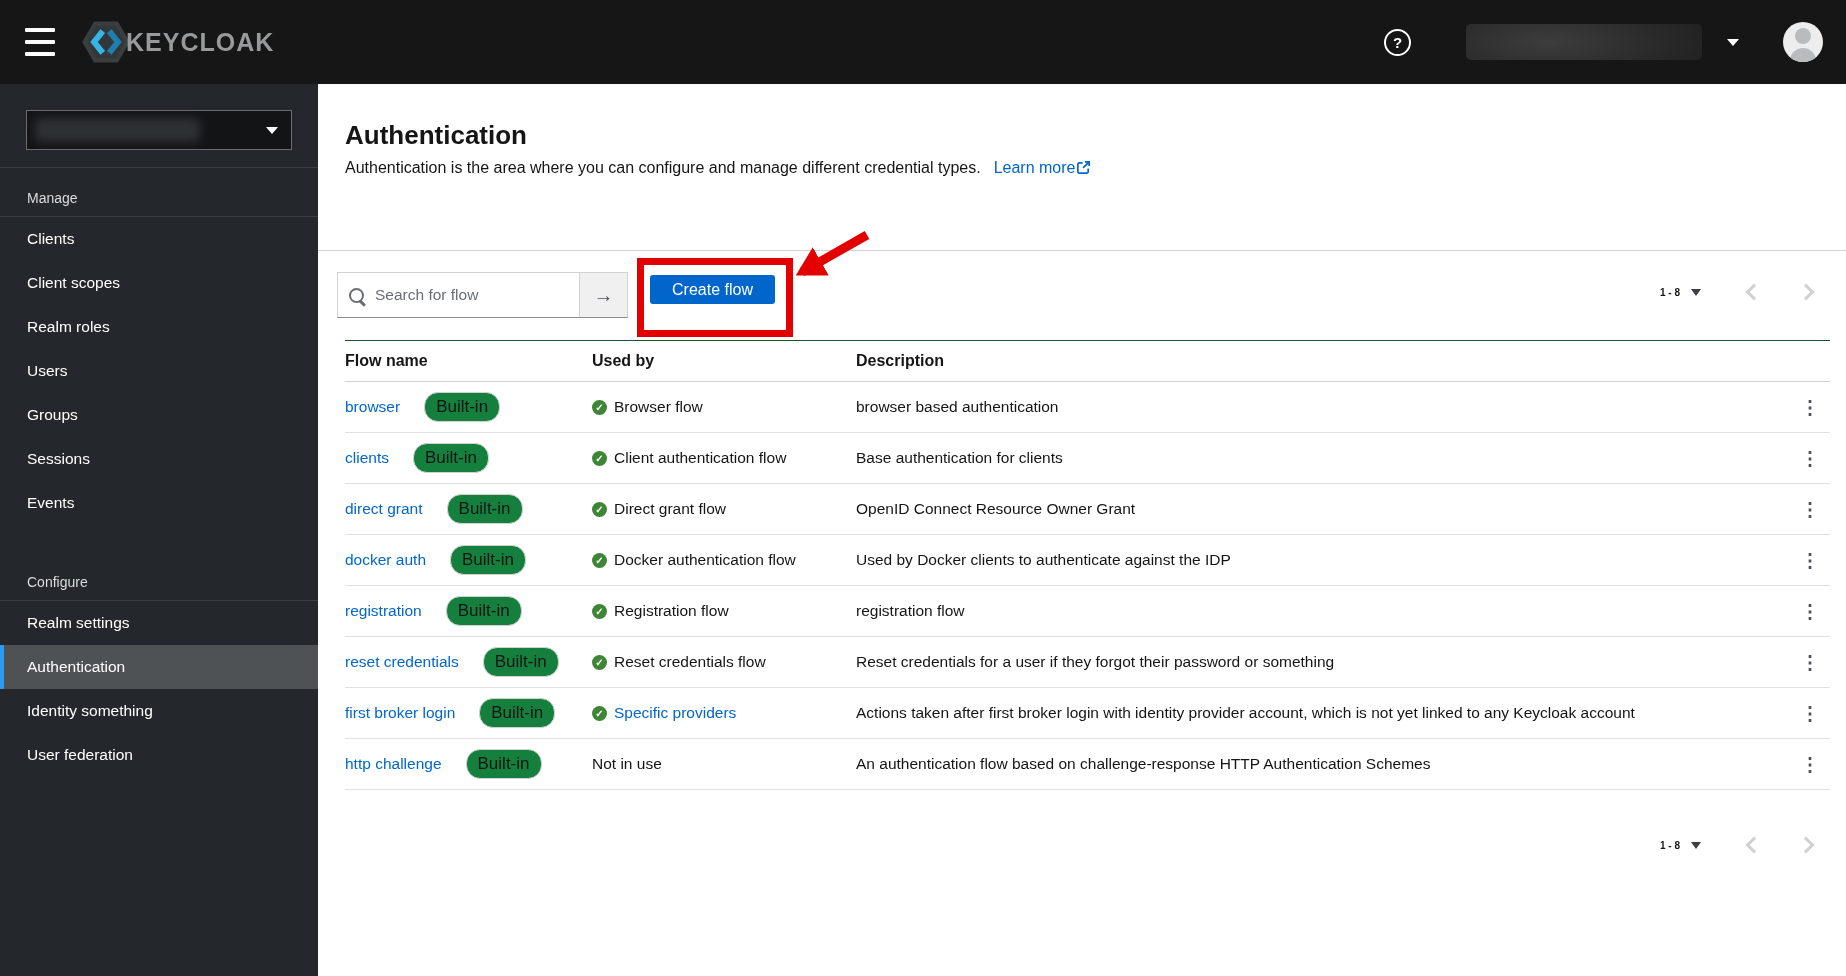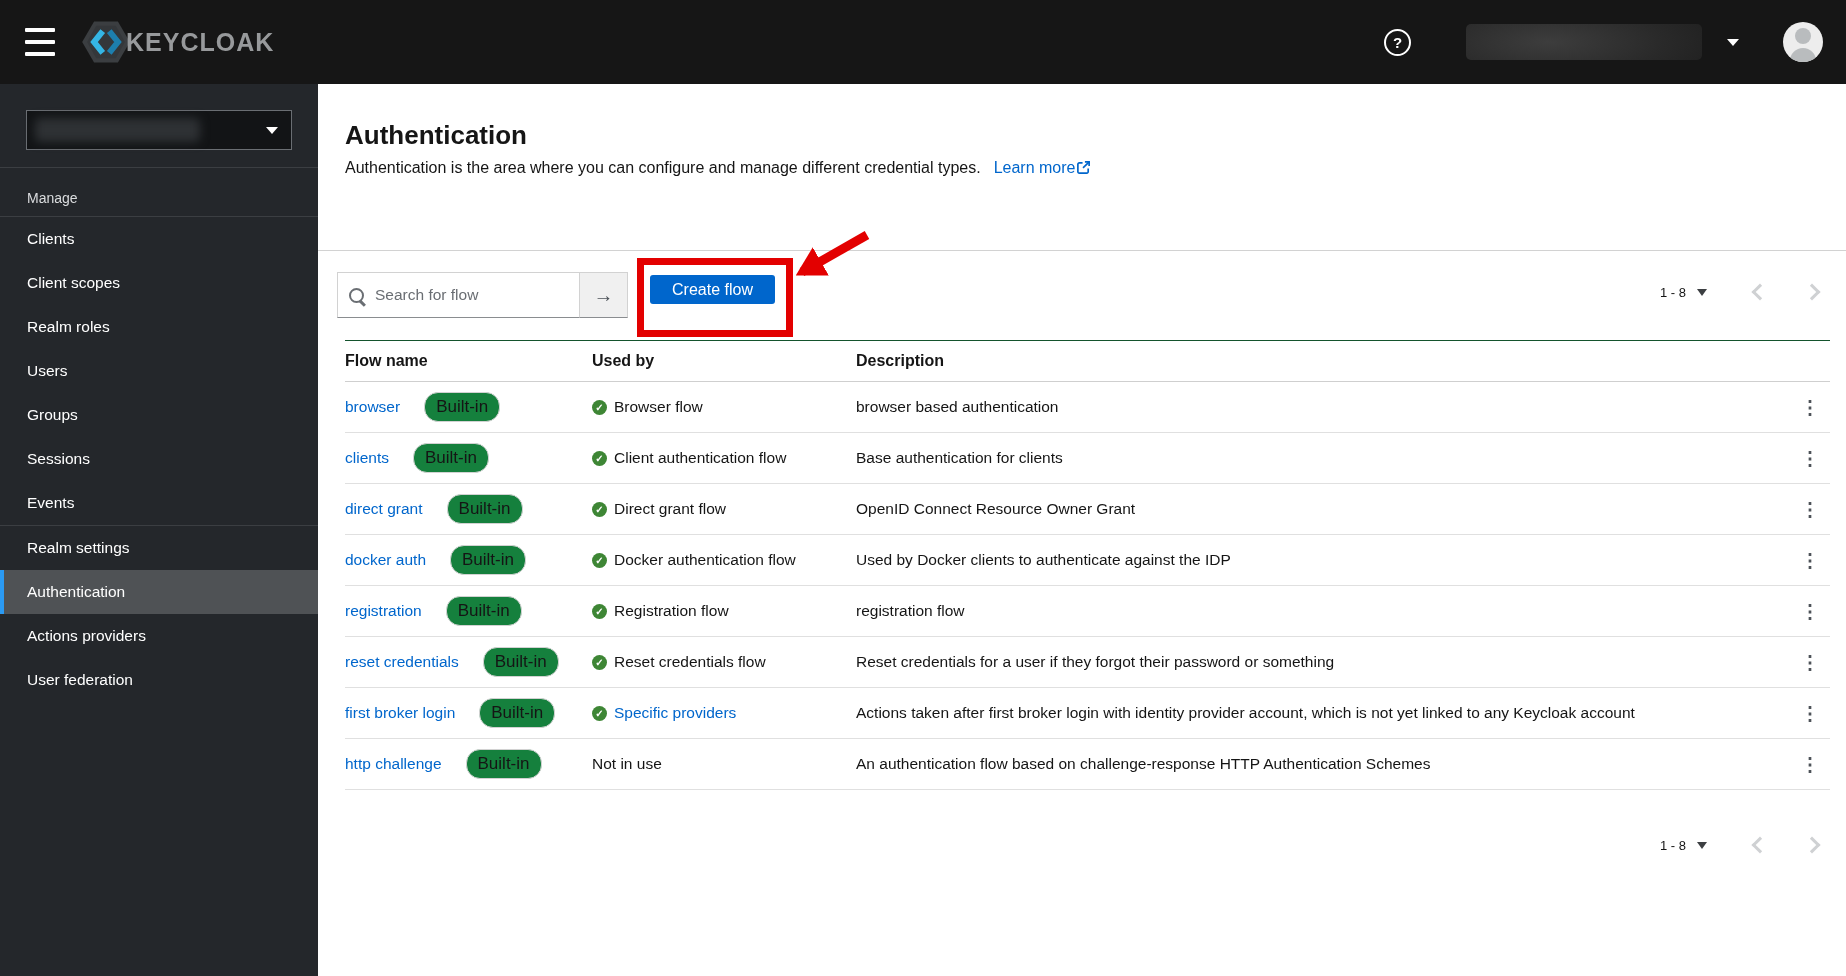--- a/index.html
+++ b/index.html
@@ -66,21 +66,21 @@
   .create-btn{position:absolute;left:332px;top:191px;width:125px;height:29px;background:#0066cc;color:#fff;
               border:none;border-radius:3px;font-size:16px;font-family:"Liberation Sans",sans-serif;cursor:pointer;z-index:2;}
   .red-box{position:absolute;left:319px;top:174px;width:156px;height:79px;border:7px solid #e30000;
            box-sizing:border-box;z-index:4;pointer-events:none;}
   .annotation-arrow{position:absolute;left:450px;top:131px;z-index:4;pointer-events:none;}
 
   
   .pagination{position:absolute;height:28px;display:flex;align-items:center;z-index:2;}
   .pagination.top{left:1342px;top:194px;}
   .pagination.bottom{left:1342px;top:747px;}
-  .pag-range{font-size:13px;font-weight:normal;color:#151515;}
+  .pag-range{font-size:10px;font-weight:bold;color:#151515;}
   .pag-caret{margin-left:11px;border-top-color:#3c3f42;border-left-width:5.5px;border-right-width:5.5px;cursor:pointer;}
   .chev{display:inline-block;width:9px;height:9px;border-top:3px solid #cfd1d3;border-right:3px solid #cfd1d3;cursor:pointer;}
   .chev.prev{transform:rotate(-135deg);margin-left:47px;}
   .chev.next{transform:rotate(45deg);margin-left:40px;}
 
   
   .flows-table{position:absolute;left:27px;right:16px;top:256px;}
   .thead{display:flex;align-items:center;height:40px;border-top:1px solid #14532d;border-bottom:1px solid #cfcfcf;
          font-size:16px;font-weight:bold;}
   .tr{display:flex;align-items:center;height:50px;border-bottom:1px solid #e0e0e0;font-size:15.5px;}
@@ -132,24 +132,25 @@
         <div class="nav-divider"></div>
         <div class="nav-sec-title">Manage</div>
         <div class="nav-divider"></div>
         <div class="nav-item">Clients</div>
         <div class="nav-item">Client scopes</div>
         <div class="nav-item">Realm roles</div>
         <div class="nav-item">Users</div>
         <div class="nav-item">Groups</div>
         <div class="nav-item">Sessions</div>
         <div class="nav-item">Events</div>
+        <div class="nav-sec-title gap">Configure</div>
         <div class="nav-divider"></div>
         <div class="nav-item">Realm settings</div>
         <div class="nav-item active">Authentication</div>
-        <div class="nav-item">Actions providers</div>
+        <div class="nav-item">Identity something</div>
         <div class="nav-item">User federation</div>
       </div>
   </nav>
 
   <main class="main">
     <h1 class="page-title">Authentication</h1>
     <p class="page-desc">
       <span>Authentication is the area where you can configure and manage different credential types.</span><a class="learn-more">
           <span>Learn more</span>
           <svg width="15" height="15" viewBox="0 0 16 16">

